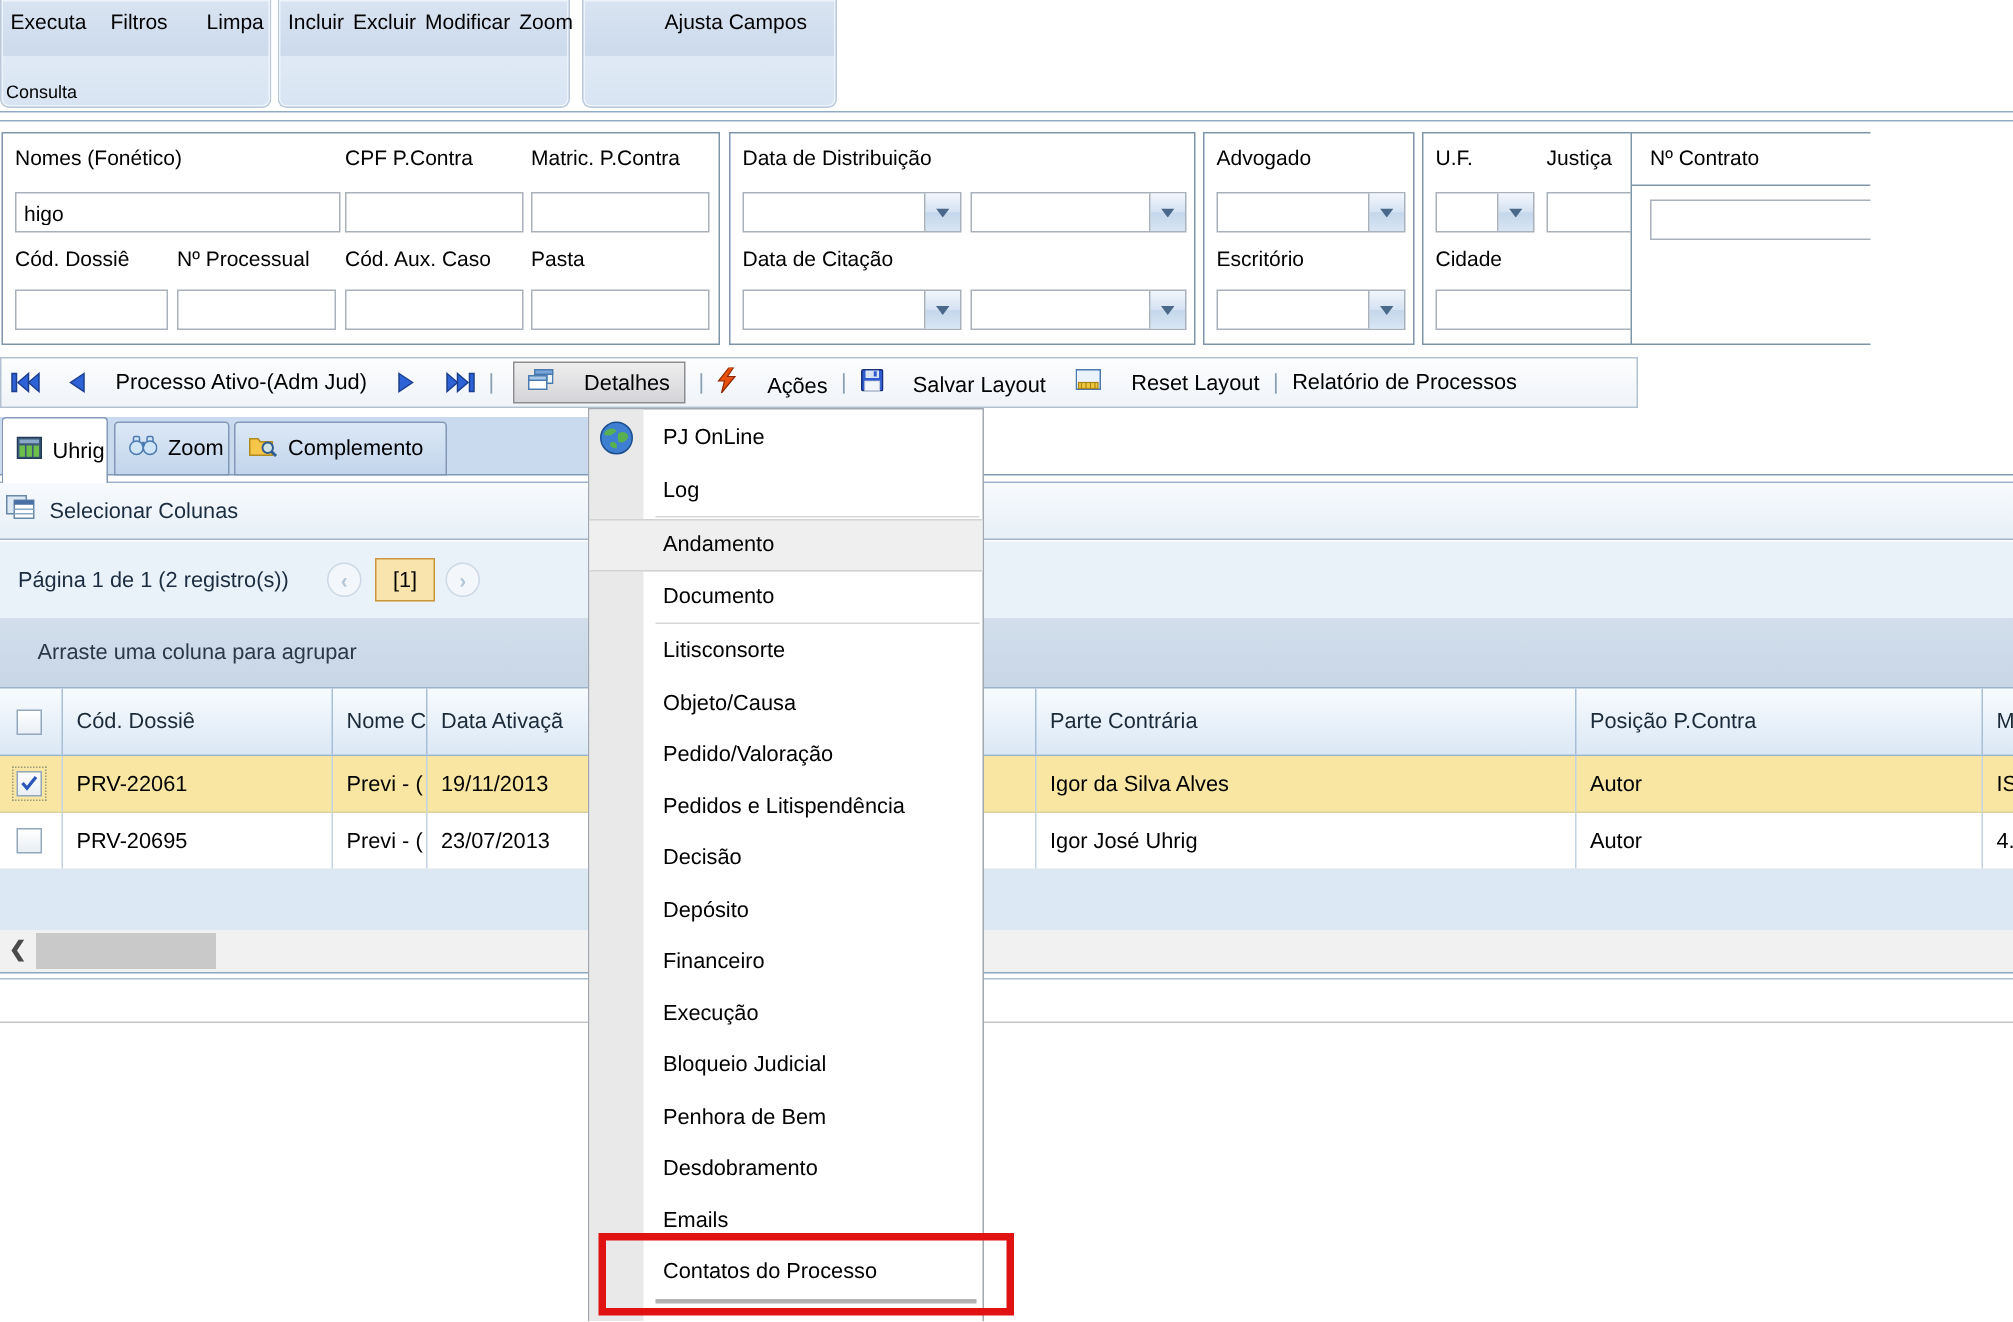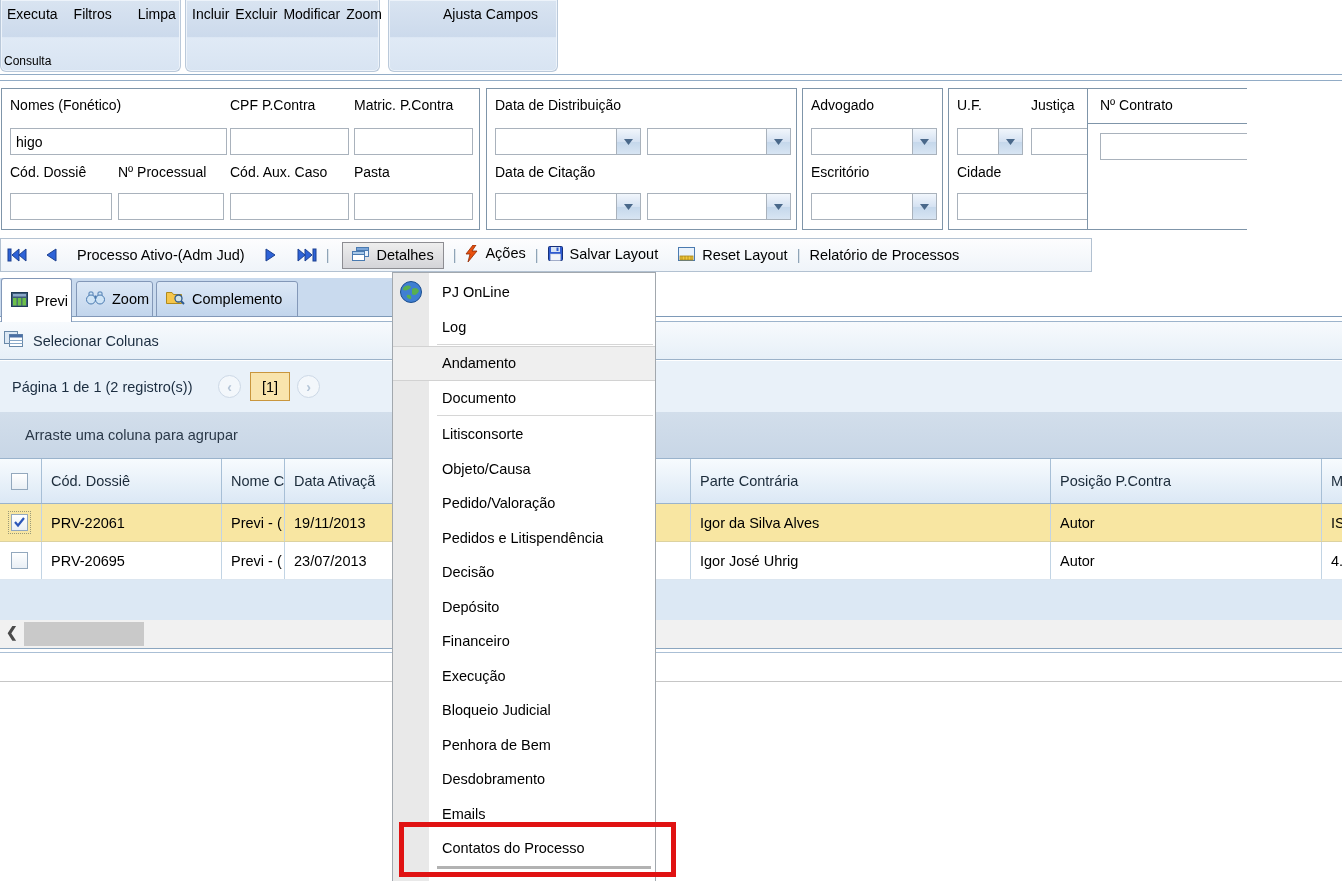--- a/index.html
+++ b/index.html
@@ -28,21 +28,21 @@
   .combo{position:absolute;height:27px;border:1px solid #a9b2bc;background:#fff;display:flex}
   .cfield{flex:1}
   .cbtn{width:24px;border-left:1px solid #a9b2bc;background:linear-gradient(180deg,#f1f6fc 0%,#d5e2f2 50%,#c4d7eb 51%,#d8e5f3 100%);display:flex;align-items:center;justify-content:center;cursor:default}
   .p5line{position:absolute;left:0;top:34px;width:100%;border-top:1px solid #7f95a9}
 
   
   #navbar{position:absolute;left:0;top:238px;width:1092px;height:34px;border:1px solid #b2c1d1;background:linear-gradient(#fdfePe,#f0f4f9);background:linear-gradient(#fdfdfe,#eff4f9);display:flex;align-items:center;font-size:14.5px;padding-left:6px;white-space:nowrap}
   .navsep{color:#8aa0b4;margin:0 9px}
   .navico{display:inline-flex;align-items:center}
   .navlabel{margin:0 20px}
-  .toolitem{display:inline-flex;align-items:flex-start;gap:7px;cursor:default}
+  .toolitem{display:inline-flex;align-items:flex-end;gap:20px;cursor:default}
   #btn-detalhes{background:linear-gradient(#eeeeee,#d4d4d8);border:1px solid #8d8d92;padding:4px 9px;margin-left:4px}
   
   #tabstripbg{position:absolute;left:0;top:278px;width:392px;height:39px;background:#c9daee}
   .tabline{position:absolute;left:0;top:316px;width:1342px;height:6px;border-top:1px solid #7e9ab8;border-bottom:1px solid #9db4cc;background:#fff}
   .tab{position:absolute;display:flex;align-items:center;gap:7px;padding:0 9px;font-size:14.5px;border:1px solid #8398b8;border-radius:3px 3px 0 0;background:linear-gradient(#dce8f6,#c2d5ec);cursor:default}
   #tab-grid{left:1px;top:278px;width:71px;height:44px;background:#fff;z-index:6;border-bottom:none}
   #tab-zoom{left:76px;top:281px;width:77px;height:36px}
   #tab-comp{left:156px;top:281px;width:142px;height:36px}
 
   
@@ -300,21 +300,21 @@
   <div class="tab" id="tab-grid">
     <span><svg width="17" height="15" viewBox="0 0 17 15">
           <rect x="0.5" y="0.5" width="16" height="14" fill="#3c5a78" stroke="#1f3b57"></rect>
           <rect x="2" y="2" width="13" height="2.5" fill="#8aa8c8"></rect>
           <g fill="#6cc04a">
             <rect x="2" y="6" width="3.6" height="7.5"></rect>
             <rect x="6.7" y="6" width="3.6" height="7.5"></rect>
             <rect x="11.4" y="6" width="3.6" height="7.5"></rect>
           </g>
         </svg></span>
-    <span>Previ</span>
+    <span>Uhrig</span>
   </div>
   <div class="tab" id="tab-zoom">
     <span><svg width="19" height="14" viewBox="0 0 19 14">
           <g fill="#cfe4f6" stroke="#4a7ab0">
             <rect x="3" y="1" width="4" height="4" rx="1"></rect>
             <rect x="12" y="1" width="4" height="4" rx="1"></rect>
             <circle cx="5" cy="8.5" r="4.5"></circle>
             <circle cx="14" cy="8.5" r="4.5"></circle>
           </g>
           <rect x="8.5" y="4.5" width="2" height="3" fill="#4a7ab0"></rect>

